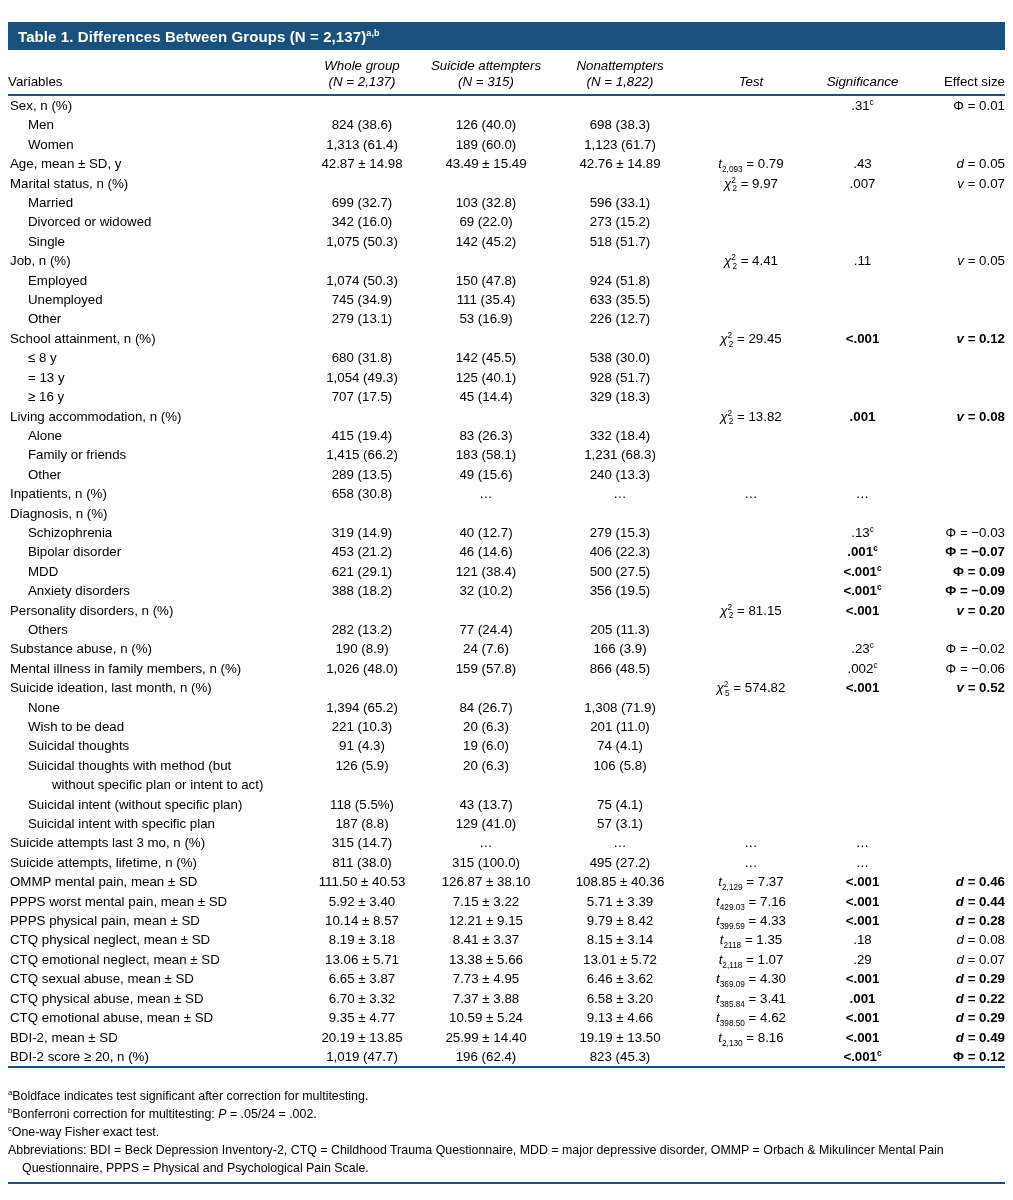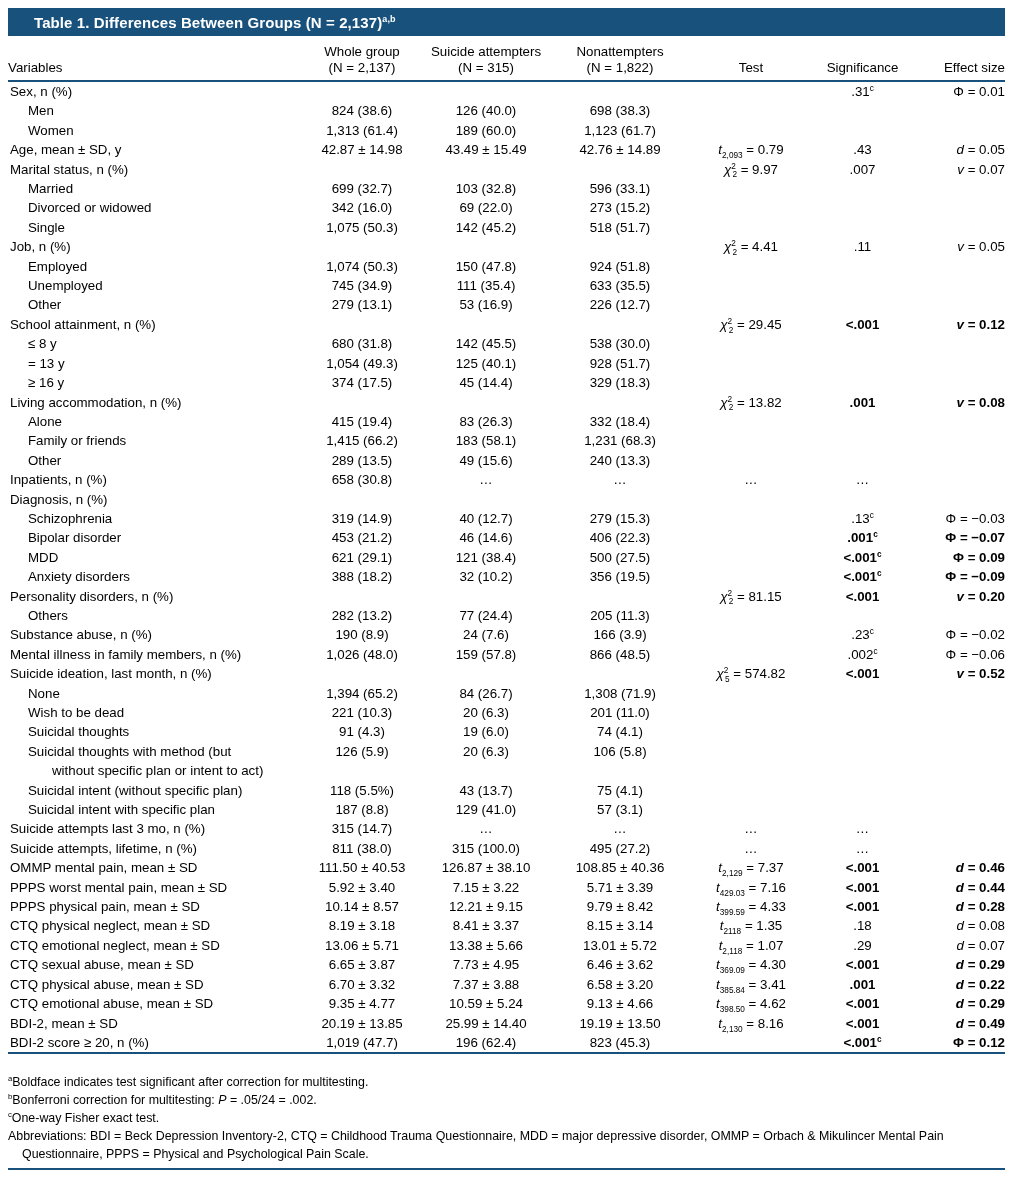--- a/index.html
+++ b/index.html
@@ -4,41 +4,42 @@
 <style>
   html, body { margin: 0; padding: 0; background: #ffffff; }
   body { font-family: "Liberation Sans", sans-serif; color: #000; }
   .page { width: 1013px; box-sizing: border-box; padding: 8px 8px 0 8px; }
 
   .title-bar {
     background: #17517c;
     color: #fff;
     font-size: 15px;
     font-weight: bold;
-    padding: 6px 10px 5px 26px;
+    padding: 6px 10px 5px 10px;
     letter-spacing: 0.1px;
+    margin-top: 14px;
   }
   .title-bar sup { font-size: 9px; font-weight: bold; }
 
   table.datatable {
     border-collapse: collapse;
     table-layout: fixed;
     width: 997px;
     border-bottom: 2px solid #17517c;
   }
   thead th {
     font-weight: normal;
     font-size: 13.3px;
     line-height: 16px;
     vertical-align: bottom;
     padding: 8px 0 4px 0;
     border-bottom: 2px solid #17517c;
   }
   thead th.v { text-align: left; }
-  thead th.c { text-align: center; }
+  thead th.c { text-align: center; font-style: italic; }
   thead th.r { text-align: right; }
 
   tbody td {
     font-size: 13.3px;
     line-height: 19.4px;
     padding: 0;
     vertical-align: top;
     white-space: nowrap;
     overflow: visible;
   }
@@ -268,21 +269,21 @@
           <td class="c">125 (40.1)</td>
           <td class="c">928 (51.7)</td>
           <td class="c"></td>
           <td class="c"></td>
           <td class="r"></td>
         </tr>
         <tr>
           <td>
             <div class="lvl1">≥ 16 y</div>
           </td>
-          <td class="c">374 (17.5)</td>
+          <td class="c">707 (17.5)</td>
           <td class="c">45 (14.4)</td>
           <td class="c">329 (18.3)</td>
           <td class="c"></td>
           <td class="c"></td>
           <td class="r"></td>
         </tr>
         <tr>
           <td>
             <div class="lvl0">Living accommodation, n (%)</div>
           </td>

